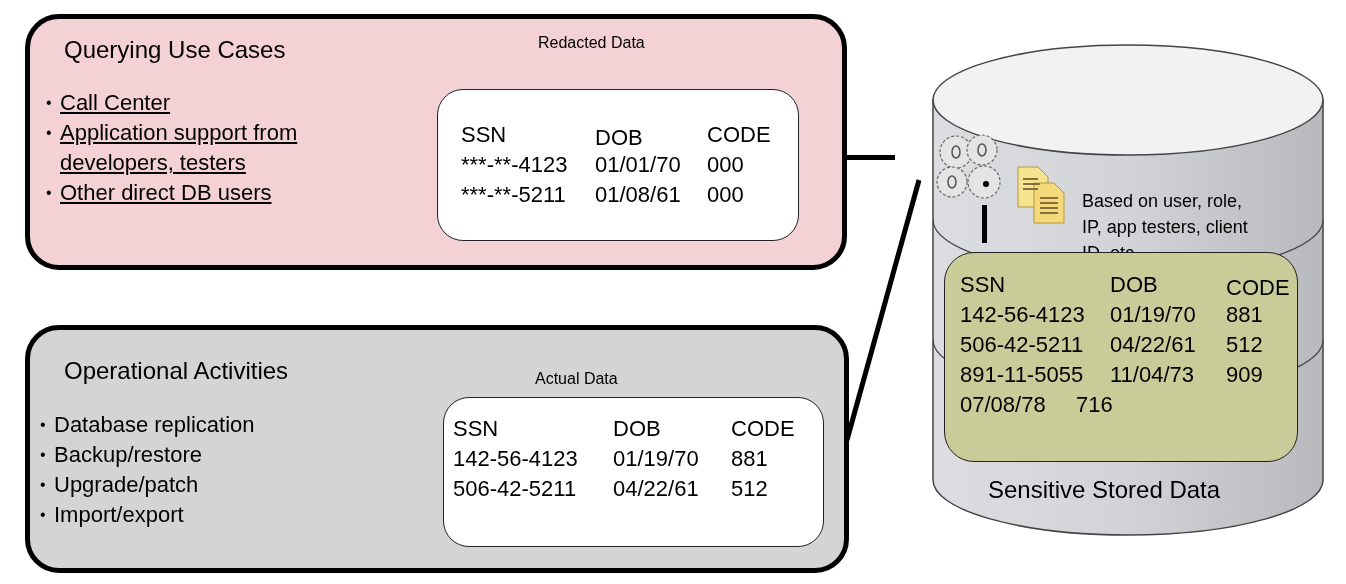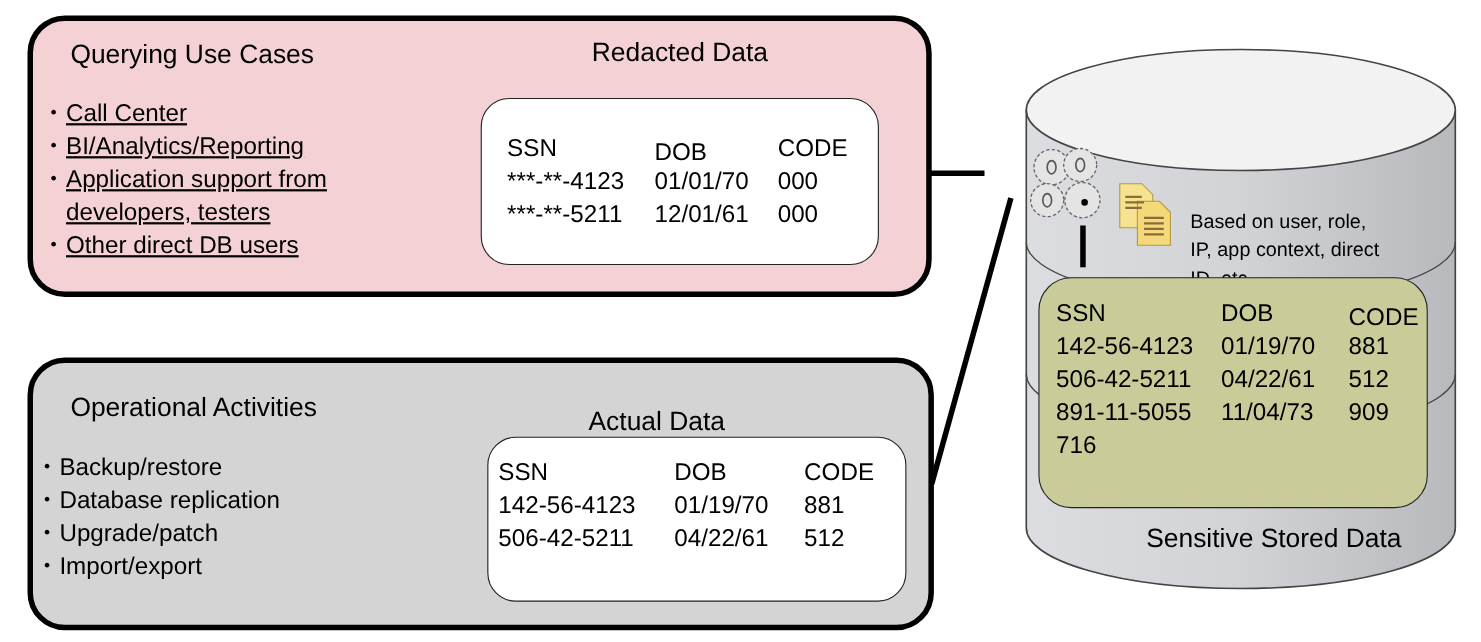--- a/index.html
+++ b/index.html
@@ -5,71 +5,70 @@
   html, body { margin:0; padding:0; background:#ffffff; }
   body { width:1346px; height:584px; position:relative; overflow:hidden;
          font-family:"Liberation Sans", sans-serif; color:#000; }
   .panel { position:absolute; border:5px solid #000; border-radius:34px; box-sizing:border-box; }
   #panel-query { left:25px; top:14px; width:822px; height:256px; background:#f4d1d5; }
   #panel-ops { left:25px; top:325px; width:824px; height:248px; background:#d4d4d4; }
   .panel-title { position:absolute; font-size:24px; white-space:nowrap; }
   .bullets { position:absolute; list-style:none; margin:0; padding:0; font-size:22px; line-height:30px; }
   .bullets li { position:relative; padding-left:14px; }
   .bullets li::before { content:"\2022"; position:absolute; left:0; font-size:16px; }
-  .sub-title { position:absolute; font-size:24px; white-space:nowrap; }
+  .sub-title { position:absolute; font-size:16px; white-space:nowrap; }
   .databox { position:absolute; background:#fff; border:1.5px solid #222; border-radius:26px; box-sizing:border-box; }
   .tbl { position:absolute; font-size:22px; line-height:30px; white-space:nowrap; }
   .tbl .row { display:flex; }
   .tbl .c1 { width:134px; } .tbl .c2 { width:112px; }
   .connector { position:absolute; background:#000; }
   #cyl { position:absolute; left:928px; top:40px; width:400px; height:520px; }
   .note { position:absolute; left:1082px; top:188px; font-size:18px; line-height:26px; white-space:nowrap; }
   .stored { position:absolute; left:944px; top:252px; width:354px; height:210px; background:#c9cc98;
             border:1.5px solid #222; border-radius:30px; box-sizing:border-box; }
   .stbl { position:absolute; left:960px; top:270px; font-size:22px; line-height:30px; white-space:nowrap; }
   .stbl .row { display:flex; }
   .stbl .c1 { width:150px; } .stbl .c2 { width:116px; }
-  .cyl-label { position:absolute; left:1042px; top:476px; font-size:24px; white-space:nowrap; }
+  .cyl-label { position:absolute; left:988px; top:476px; font-size:24px; white-space:nowrap; }
 </style>
 </head>
 <body>
 
 <div class="panel" id="panel-query" style="background: rgb(244, 209, 213);"></div>
 <div class="panel-title" style="left:48px;top:36px;margin-left:16px;">Querying Use Cases</div>
 <ul class="bullets" style="left:46px;top:88px;text-decoration:underline;">
   <li>Call Center</li>
-  <li>BI/Analytics/Reporting</li>
   <li style="width:290px;">Application support from developers, testers</li>
   <li>Other direct DB users</li>
 </ul>
 <div class="sub-title" style="left:538px;top:34px;">Redacted Data</div>
 <div class="databox" style="left:437px;top:89px;width:362px;height:152px;"></div>
 <div class="tbl" style="left:461px;top:120px;">
   <div class="row">
     <span class="c1">SSN</span>
     <span class="c2" style="position:relative;top:3px;">DOB</span>
     <span>CODE</span>
   </div>
   <div class="row">
     <span class="c1">***-**-4123</span>
     <span class="c2">01/01/70</span>
     <span>000</span>
   </div>
   <div class="row">
     <span class="c1">***-**-5211</span>
-    <span class="c2">12/01/61</span>
+    <span class="c2">01/08/61</span>
     <span>000</span>
   </div>
 </div>
 
 <div class="panel" id="panel-ops" style="background: rgb(212, 212, 212);"></div>
 <div class="panel-title" style="left:64px;top:357px;">Operational Activities</div>
 <ul class="bullets" style="left:40px;top:410px;">
+  <li>Database replication</li>
   <li>Backup/restore</li>
-  <li>Database replication</li>
   <li>Upgrade/patch</li>
   <li>Import/export</li>
 </ul>
 <div class="sub-title" style="left:535px;top:370px;">Actual Data</div>
 <div class="databox" style="left:443px;top:397px;width:381px;height:150px;"></div>
 <div class="tbl" style="left:453px;top:414px;">
   <div class="row">
     <span class="c1" style="width:160px;">SSN</span>
     <span class="c2" style="width:118px;">DOB</span>
     <span>CODE</span>
@@ -132,21 +131,21 @@
       <line x1="7" y1="24" x2="22" y2="24"></line>
     <line x1="24" y1="33" x2="42" y2="33"></line>
       <line x1="24" y1="38" x2="42" y2="38"></line>
       <line x1="24" y1="43" x2="42" y2="43"></line>
       <line x1="24" y1="48" x2="42" y2="48"></line>
   </g>
 </svg>
 
 <div class="note">
   <div>Based on user, role,</div>
-  <div>IP, app context, direct</div>
+  <div>IP, app testers, client</div>
   <div>ID, etc.</div>
 </div>
 
 <div class="stored" style="background: rgb(201, 204, 152);"></div>
 <div class="stbl">
   <div class="row">
     <span class="c1">SSN</span>
     <span class="c2">DOB</span>
     <span style="position:relative;top:3px;">CODE</span>
   </div>
@@ -159,16 +158,17 @@
     <span class="c1">506-42-5211</span>
     <span class="c2">04/22/61</span>
     <span>512</span>
   </div>
   <div class="row">
     <span class="c1">891-11-5055</span>
     <span class="c2">11/04/73</span>
     <span>909</span>
   </div>
   <div class="row">
+    <span class="c2">07/08/78</span>
     <span>716</span>
   </div>
 </div>
 <div class="cyl-label">Sensitive Stored Data</div>
 
 </body></html>

